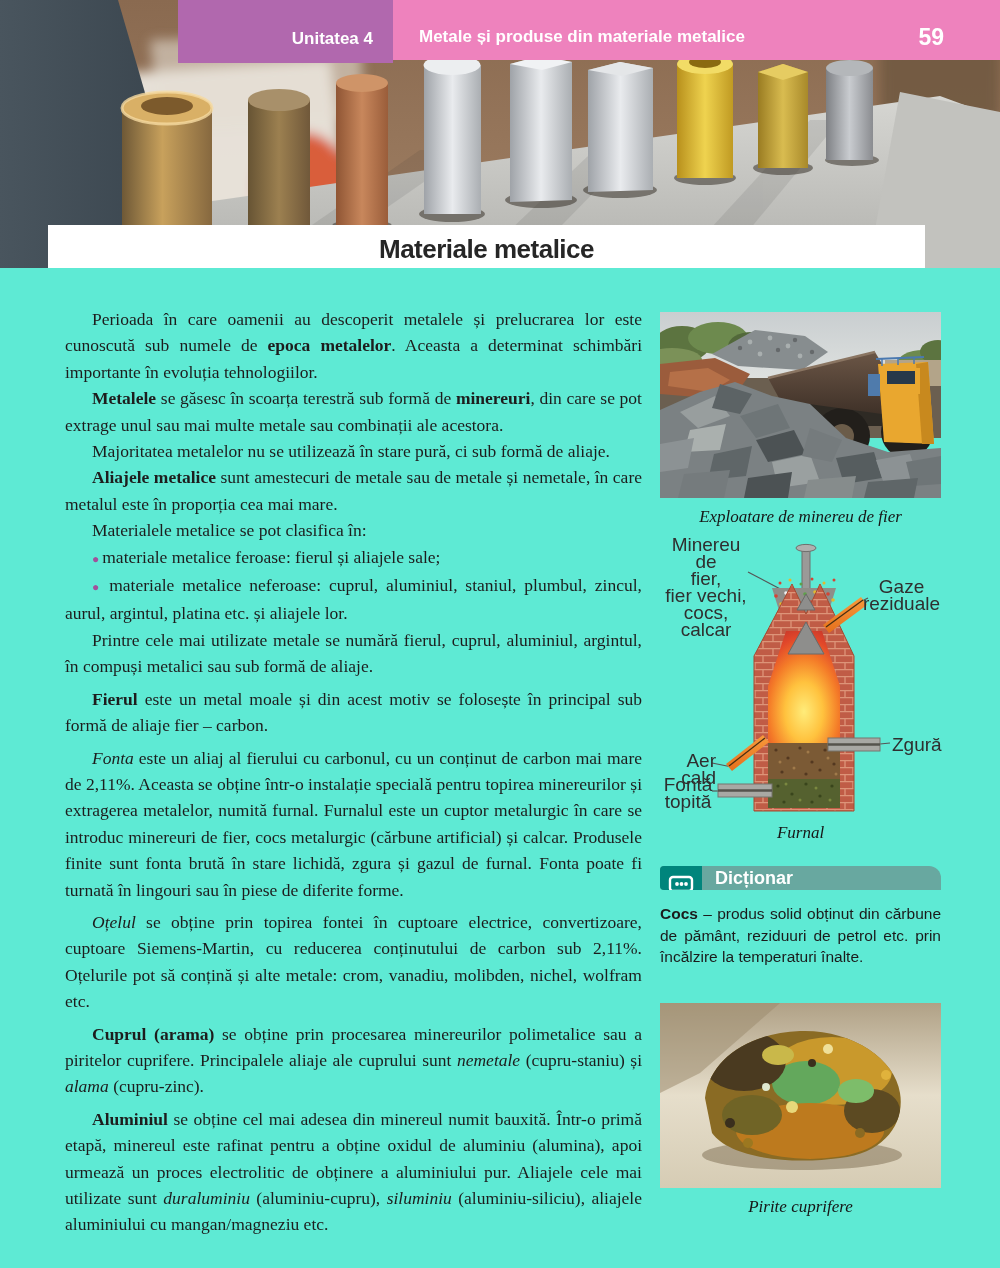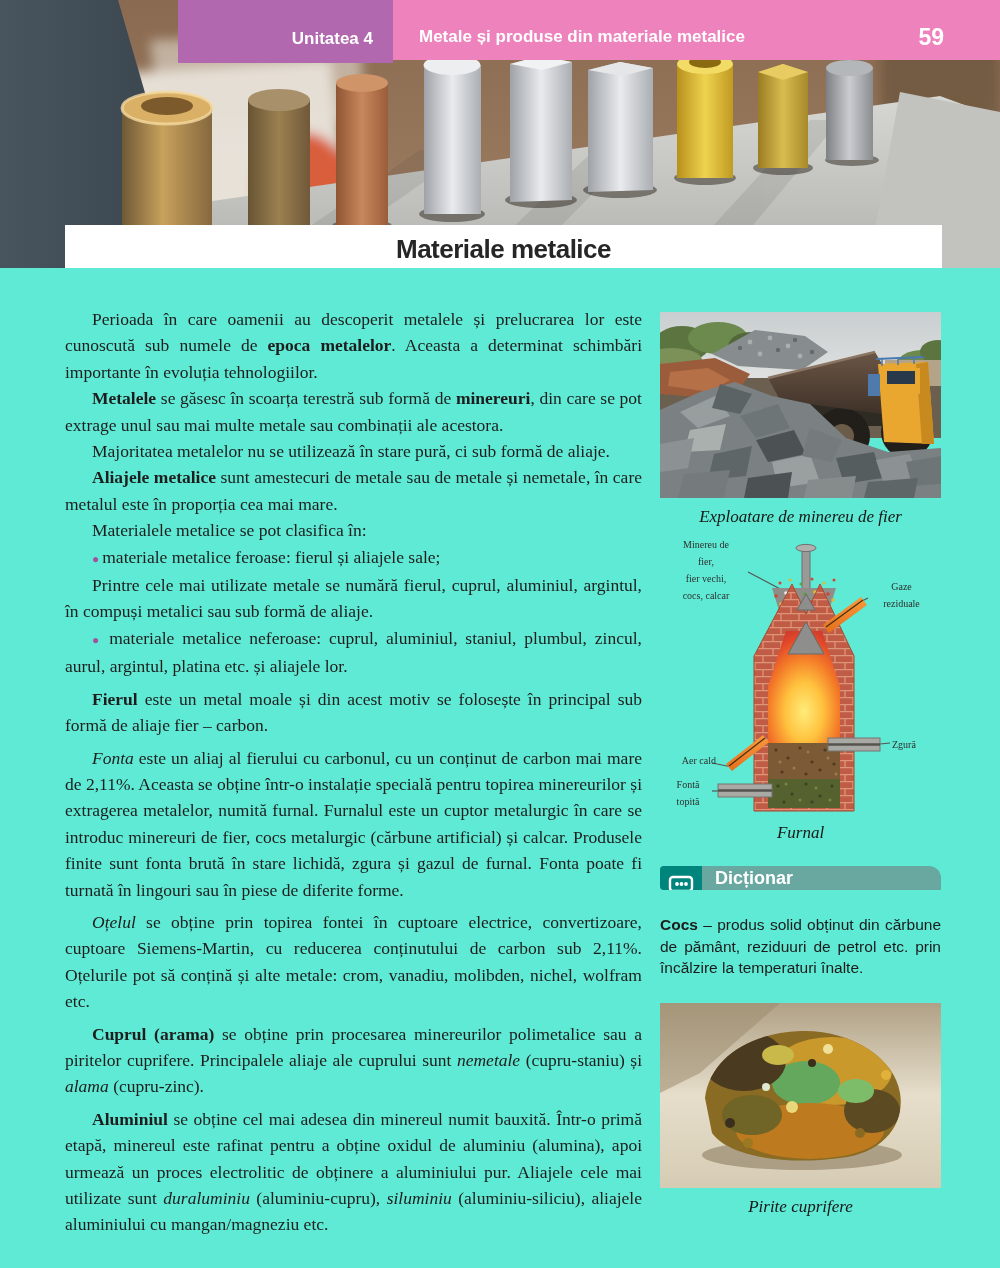--- a/index.html
+++ b/index.html
@@ -21,21 +21,21 @@
   }
   .unit-tab span { font-size:17px; }
   .chapter-bar {
     position:absolute; left:393px; top:0; width:607px; height:60px;
     background:#ee82bd; display:flex; align-items:center; justify-content:space-between;
     padding:14px 56px 0 26px;
   }
   .chapter-bar .ch-title { font-size:17px; }
   .chapter-bar .pg-num  { font-size:23px; }
   .title-band {
-    position:absolute; left:65px; top:225px; width:877px; height:43px;
+    position:absolute; left:48px; top:225px; width:877px; height:43px;
     background:#ffffff; display:flex; align-items:center; justify-content:center;
   }
   .title-band h1 {
     font-family:"Liberation Sans", sans-serif; font-weight:bold;
     font-size:26px; letter-spacing:-0.5px; color:#262626; padding-top:6px;
   }
   
   .article {
     position:absolute; left:65px; top:306px; width:577px;
     font-size:17.5px; line-height:26.4px; text-align:justify; color:#1d1d1d;
@@ -48,22 +48,22 @@
   .fig-truck   { top:312px; }
   .fig-furnace { top:536px; height:312px; }
   .fig-pirite  { top:1003px; }
   .figcap {
     display:block; text-align:center; font-style:italic;
     font-size:17px; color:#161616; margin-top:5px;
   }
   .photo-frame { display:block; width:281px; overflow:hidden; }
   
   .flabel {
-    position:absolute; font-family:Liberation Serif, serif;
-    font-size:10px; line-height:17px; color:#2f2f2f; text-align:center;
+    position:absolute; font-family:Liberation Sans, sans-serif;
+    font-size:19px; line-height:17px; color:#2f2f2f; text-align:center;
   }
   .fl-charge { left:0;   top:0;   width:92px; }
   .fl-gas    { left:202; top:42px; left:202px; width:79px; }
   .fl-air    { left:0;   top:216px; width:56px; text-align:right; }
   .fl-slag   { left:232px; top:200px; width:49px; text-align:left; }
   .fl-iron   { left:0;   top:240px; width:56px; }
   .furnace-cap { position:absolute; left:0; top:282px; width:281px; }
   
   .dict { position:absolute; left:660px; top:866px; width:281px; }
   .dict-head {
@@ -72,21 +72,21 @@
   }
   .dict-ico {
     width:42px; min-width:42px; height:40px; background:#00857c;
     display:flex; align-items:center; justify-content:center;
   }
   .dict-head h2 {
     font-family:"Liberation Sans", sans-serif; font-weight:bold;
     font-size:18px; color:#ffffff; display:flex; align-items:center; padding-left:13px;
   }
   .dict-def {
-    margin-top:24px; font-family:"Liberation Sans", sans-serif;
+    margin-top:13px; font-family:"Liberation Sans", sans-serif;
     font-size:15.5px; line-height:21.5px; color:#1b1b1b; text-align:justify;
   }
   .dict-def b { font-weight:bold; }
 </style>
 </head>
 <body>
 
 <div class="page">
 
   <div class="hero">
@@ -215,22 +215,22 @@
     <h1>Materiale metalice</h1>
   </div>
 
   <div class="article">
       <p class="para"><span>Perioada în care oamenii au descoperit metalele și prelucrarea lor este cunoscută sub numele de </span><b>epoca metalelor</b><span>. Aceasta a determinat schimbări importante în evoluția tehnologiilor.</span></p>
       <p class="para"><b>Metalele</b><span> se găsesc în scoarța terestră sub formă de </span><b>minereuri</b><span>, din care se pot extrage unul sau mai multe metale sau combinații ale acestora.</span></p>
       <p class="para"><span>Majoritatea metalelor nu se utilizează în stare pură, ci sub formă de aliaje.</span></p>
       <p class="para"><b>Aliajele metalice</b><span> sunt amestecuri de metale sau de metale și nemetale, în care metalul este în proporția cea mai mare.</span></p>
       <p class="para"><span>Materialele metalice se pot clasifica în:</span></p>
       <p class="para"><span class="dot">● </span><span>materiale metalice feroase: fierul și aliajele sale;</span></p>
+      <p class="para"><span class="dot">● </span><span>materiale metalice neferoase: cuprul, aluminiul, staniul, plumbul, zincul, aurul, argintul, platina etc. și aliajele lor.</span></p>
       <p class="para"><span>Printre cele mai utilizate metale se numără fierul, cuprul, aluminiul, argintul, în compuși metalici sau sub formă de aliaje.</span></p>
-      <p class="para"><span class="dot">● </span><span>materiale metalice neferoase: cuprul, aluminiul, staniul, plumbul, zincul, aurul, argintul, platina etc. și aliajele lor.</span></p>
       <p class="para spaced"><b>Fierul</b><span> este un metal moale și din acest motiv se folosește în principal sub formă de aliaje fier – carbon.</span></p>
       <p class="para spaced"><i>Fonta</i><span> este un aliaj al fierului cu carbonul, cu un conținut de carbon mai mare de 2,11%. Aceasta se obține într-o instalație specială pentru topirea minereurilor și extragerea metalelor, numită furnal. Furnalul este un cuptor metalurgic în care se introduc minereuri de fier, cocs metalurgic (cărbune artificial) și calcar. Produsele finite sunt fonta brută în stare lichidă, zgura și gazul de furnal. Fonta poate fi turnată în lingouri sau în piese de diferite forme.</span></p>
       <p class="para spaced"><i>Oțelul</i><span> se obține prin topirea fontei în cuptoare electrice, convertizoare, cuptoare Siemens-Martin, cu reducerea conținutului de carbon sub 2,11%. Oțelurile pot să conțină și alte metale: crom, vanadiu, molibden, nichel, wolfram etc.</span></p>
       <p class="para spaced"><b>Cuprul (arama)</b><span> se obține prin procesarea minereurilor polimetalice sau a piritelor cuprifere. Principalele aliaje ale cuprului sunt </span><i>nemetale</i><span> (cupru-staniu) și </span><i>alama</i><span> (cupru-zinc).</span></p>
       <p class="para spaced"><b>Aluminiul</b><span> se obține cel mai adesea din minereul numit bauxită. Într-o primă etapă, minereul este rafinat pentru a obține oxidul de aluminiu (alumina), apoi urmează un proces electrolitic de obținere a aluminiului pur. Aliajele cele mai utilizate sunt </span><i>duraluminiu</i><span> (aluminiu-cupru), </span><i>siluminiu</i><span> (aluminiu-siliciu), aliajele aluminiului cu mangan/magneziu etc.</span></p>
     </div>
 
   <figure class="fig fig-truck">
     <span class="photo-frame">
       <svg width="281" height="186" viewBox="0 0 281 186">

